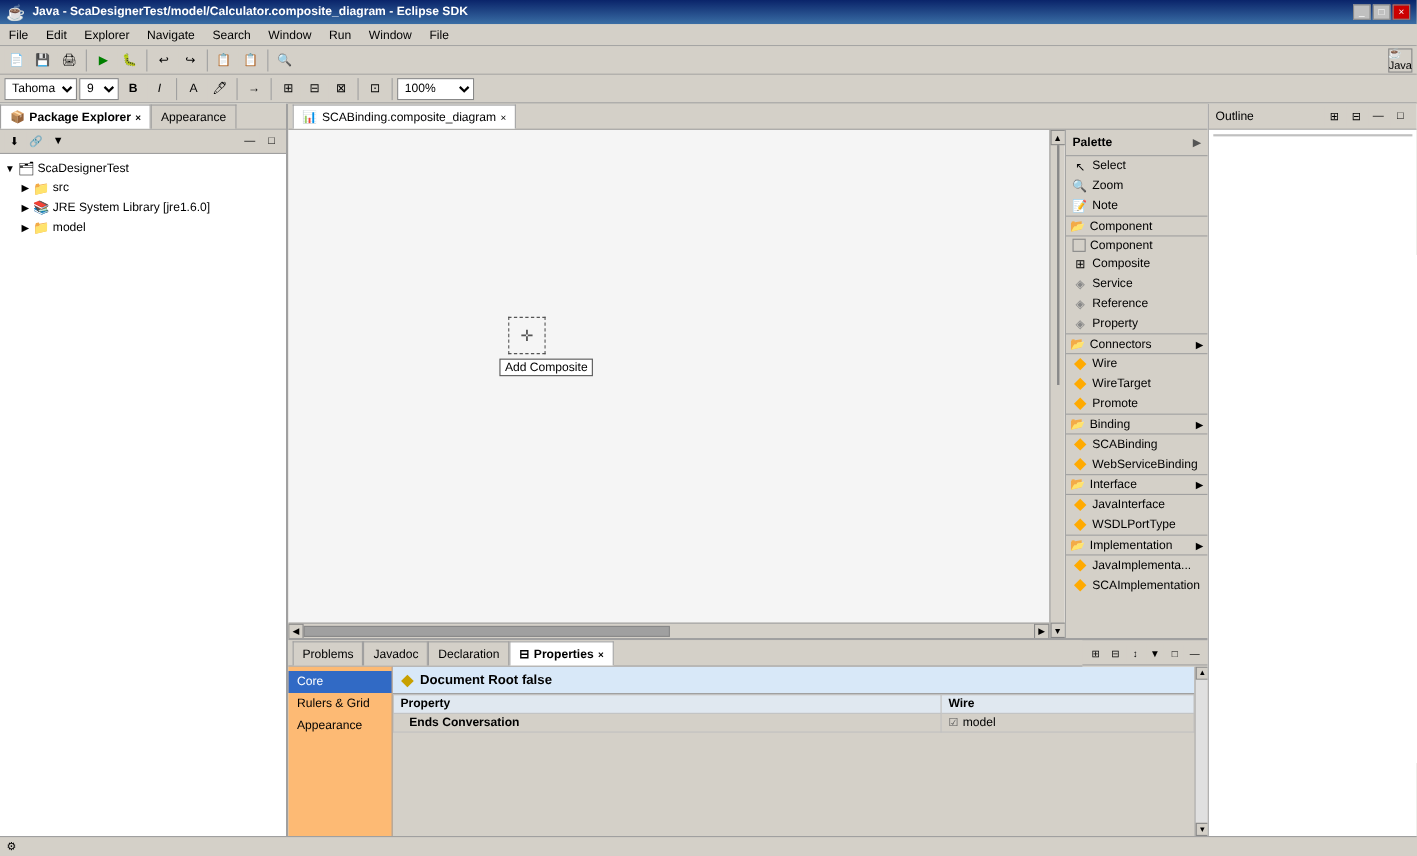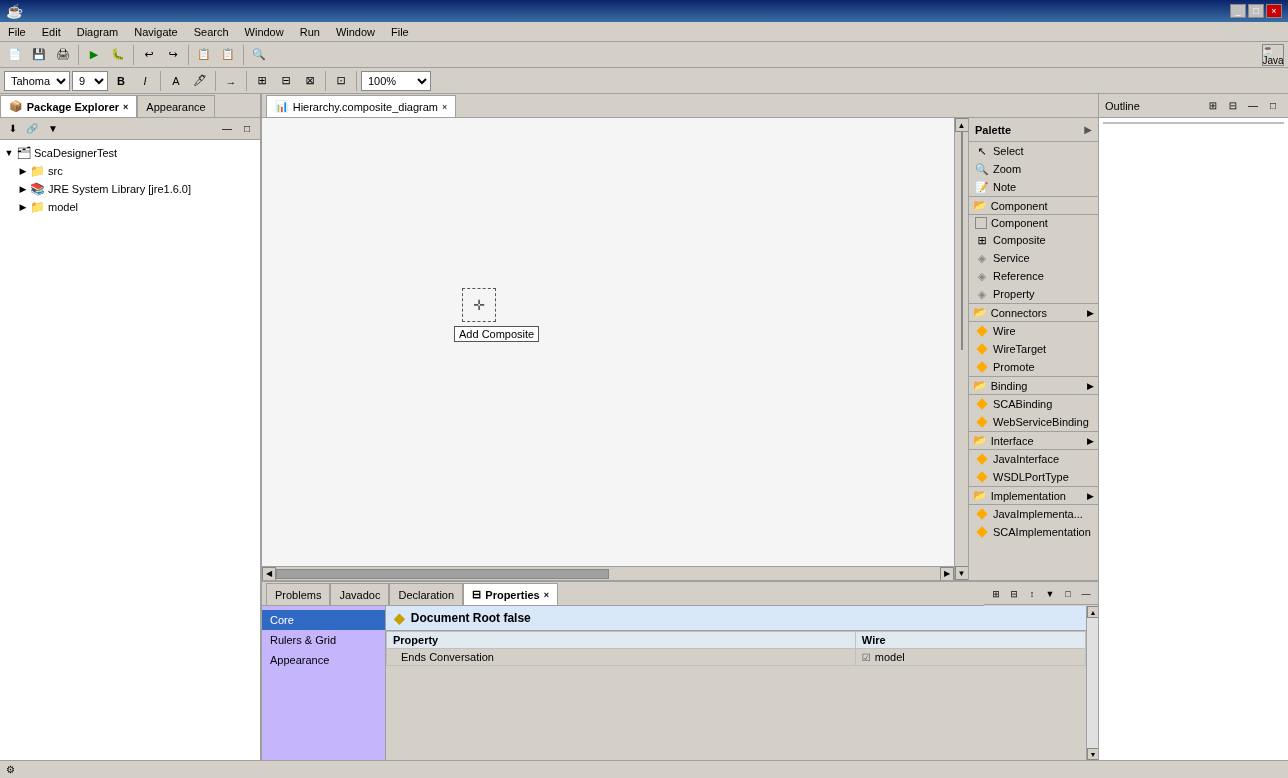--- a/index.html
+++ b/index.html
@@ -262,24 +262,24 @@
       font-size: 11px;
       border: 1px solid #a0a0a0;
       border-bottom: none;
       background: #d4d0c8;
       cursor: pointer;
       display: flex; align-items: center; gap: 4px;
       height: 22px;
     }
     .bottom-tab.active { background: white; font-weight: bold; }
     .bottom-left {
-      width: 124px;
+      width: 95px;
       border-right: 1px solid #a0a0a0;
       padding: 4px 0;
-      background: #c4b5fd;
+      background: #fdba74;
     }
     .bottom-left-item {
       padding: 4px 8px;
       font-size: 11px;
       cursor: pointer;
     }
     .bottom-left-item.active {
       background: #316ac5;
       color: white;
     }
@@ -313,21 +313,21 @@
       background: #e0e8f0;
       border: 1px solid #c0c0c0;
       padding: 2px 6px;
       text-align: left;
       font-weight: bold;
     }
     .properties-table td {
       border: 1px solid #c0c0c0;
       padding: 2px 6px;
     }
-    .properties-table .prop-name { padding-left: 14px; }
+    .properties-table .prop-name { padding-left: 14px; font-weight: bold; }
     .value-cell { display: flex; align-items: center; gap: 4px; }
     .value-icon { font-size: 10px; color: #555; }
 
     
     .status-bar {
       height: 18px;
       background: #d4d0c8;
       border-top: 1px solid #a0a0a0;
       display: flex;
       align-items: center;
@@ -447,32 +447,33 @@
 
   </style>
 </head>
 <body>
 
 <div class="full-layout">
 
   <div class="title-bar">
     <div style="display:flex;align-items:center;gap:6px;">
       <span style="font-size:14px;">☕</span>
+      <span class="title-bar-text">Java - ScaDesignerTest/model/Calculator.composite_diagram - Eclipse SDK</span>
     </div>
     <div class="title-bar-controls">
       <div class="title-bar-btn">_</div>
       <div class="title-bar-btn">□</div>
       <div class="title-bar-btn" style="background:#c00;color:white;">×</div>
     </div>
   </div>
 
   <div class="menu-bar">
     <span class="menu-item">File</span>
     <span class="menu-item">Edit</span>
-    <span class="menu-item">Diagram</span>
+    <span class="menu-item">Explorer</span>
     <span class="menu-item">Navigate</span>
     <span class="menu-item">Search</span>
     <span class="menu-item">Window</span>
     <span class="menu-item">Run</span>
     <span class="menu-item">Window</span>
     <span class="menu-item">File</span>
   </div>
 
   <div class="toolbars">
 
@@ -568,21 +569,21 @@
         </div>
       </div>
     </div>
 
     <div class="center-and-palette">
       <div class="editor-and-bottom">
 
         <div class="editor-tabs">
           <div class="editor-tab active">
             <span>📊</span>
-            <span>Hierarchy.composite_diagram</span>
+            <span>SCABinding.composite_diagram</span>
             <span style="font-size:9px;cursor:pointer;">×</span>
           </div>
         </div>
 
         <div class="editor-section">
 
           <div class="editor-area" style="flex:1;position:relative;">
 
             <div class="composite-box">
               <span class="composite-plus">✛</span>

